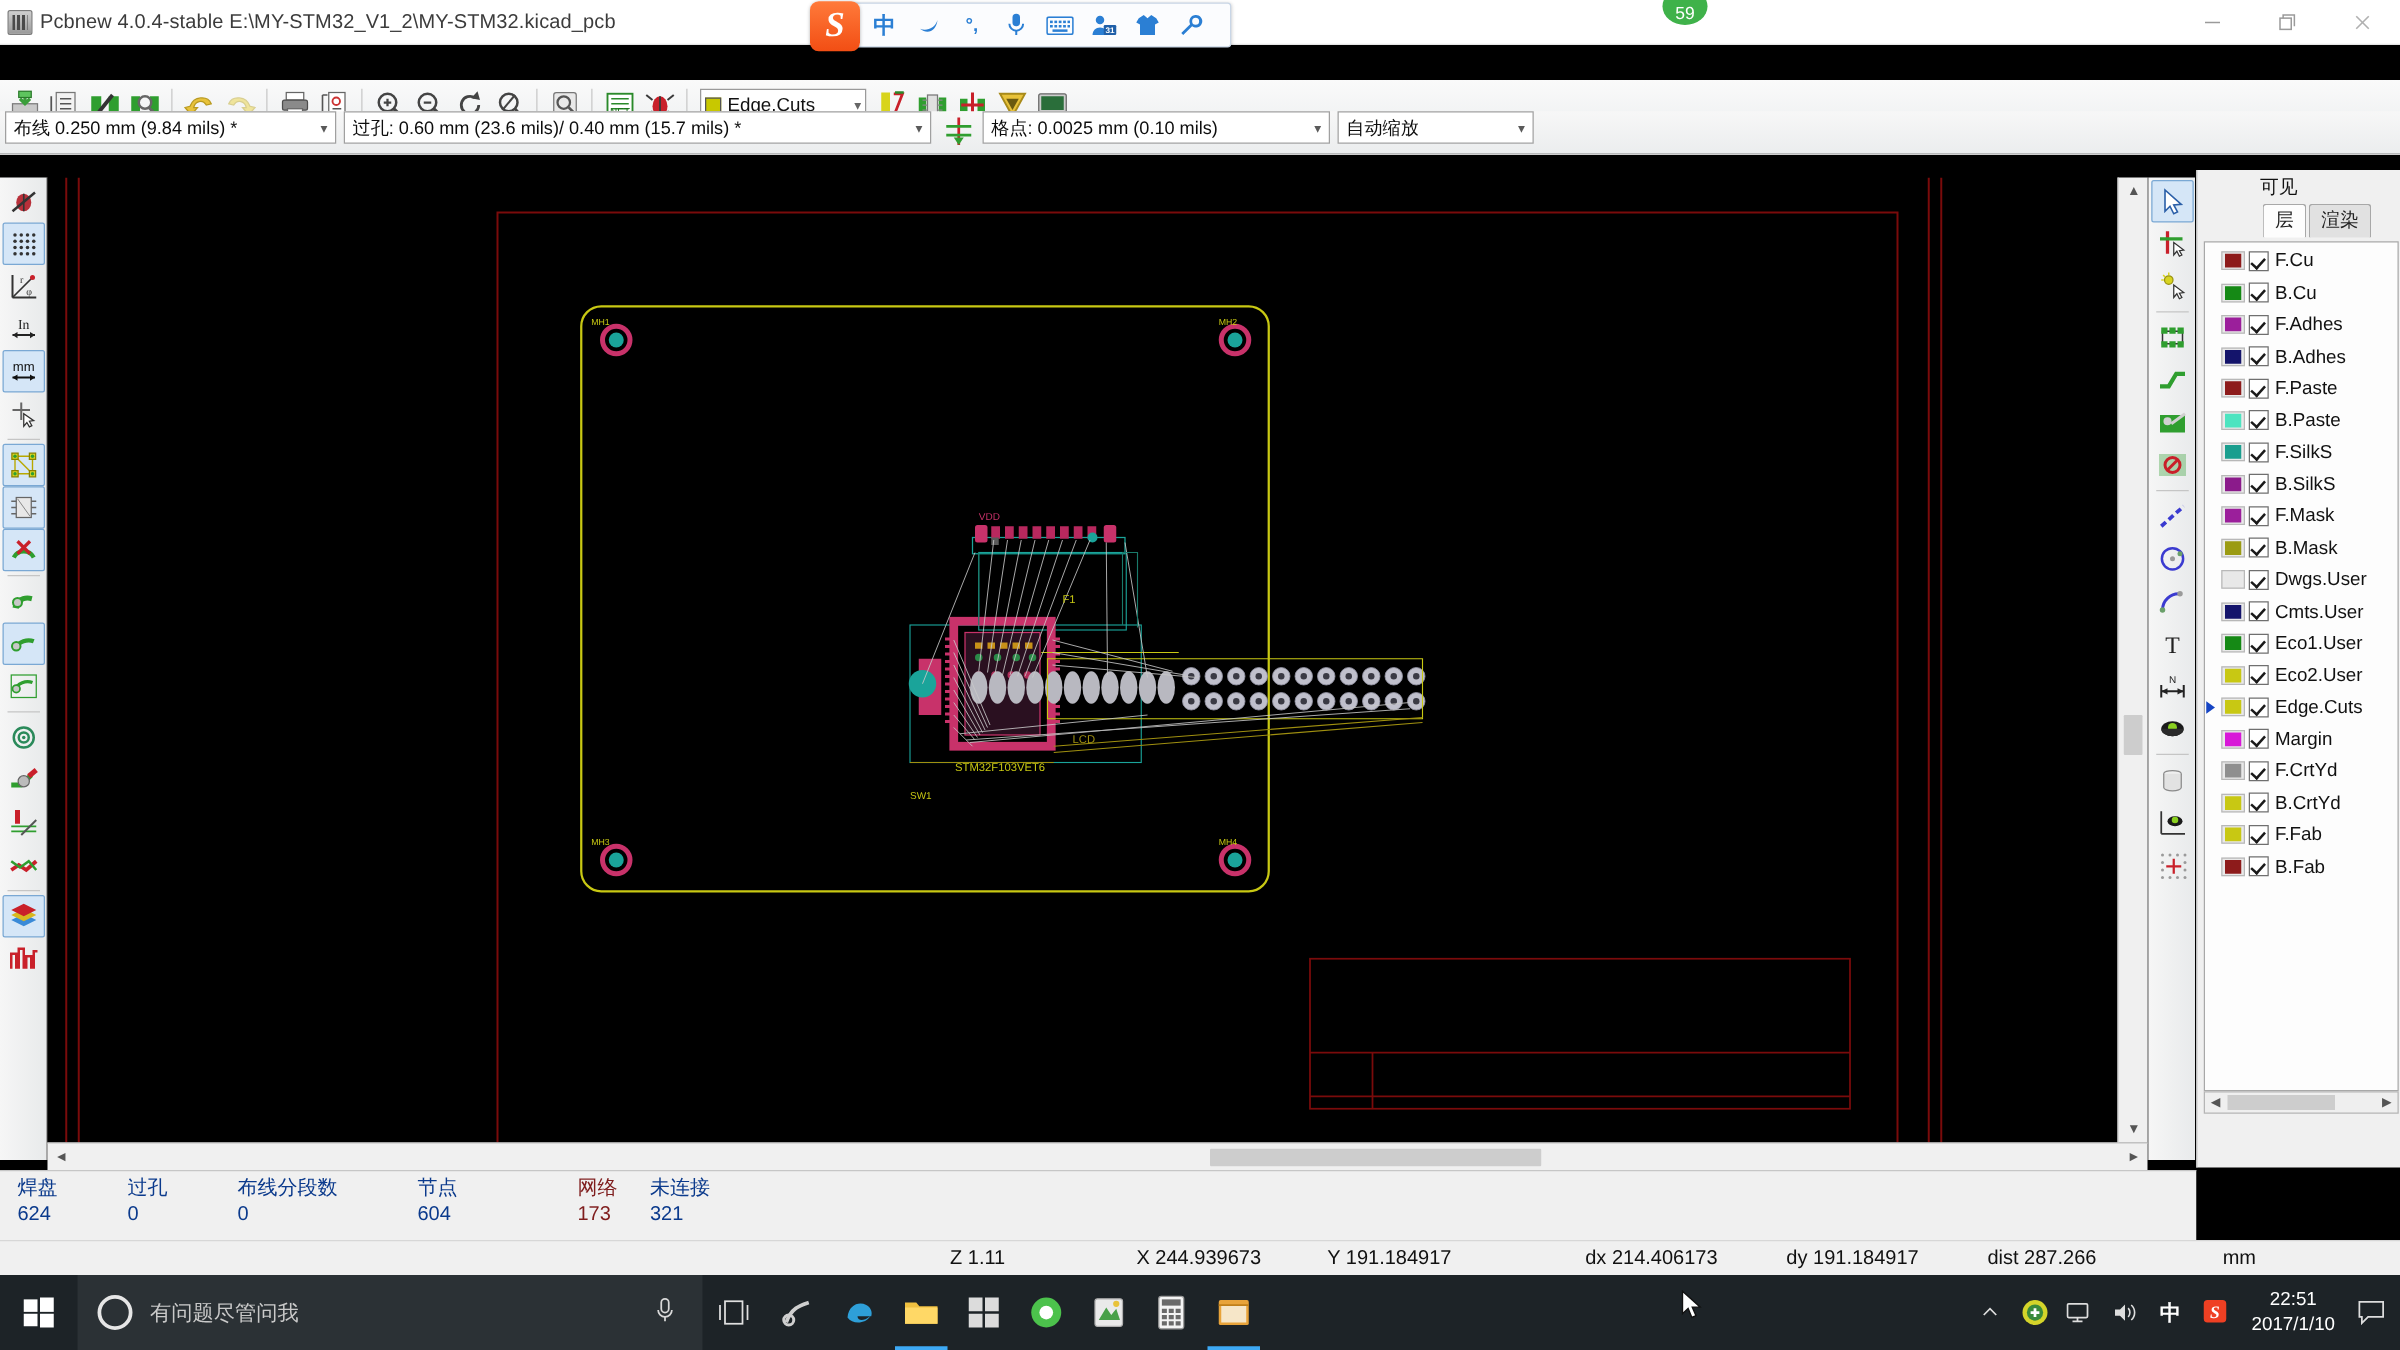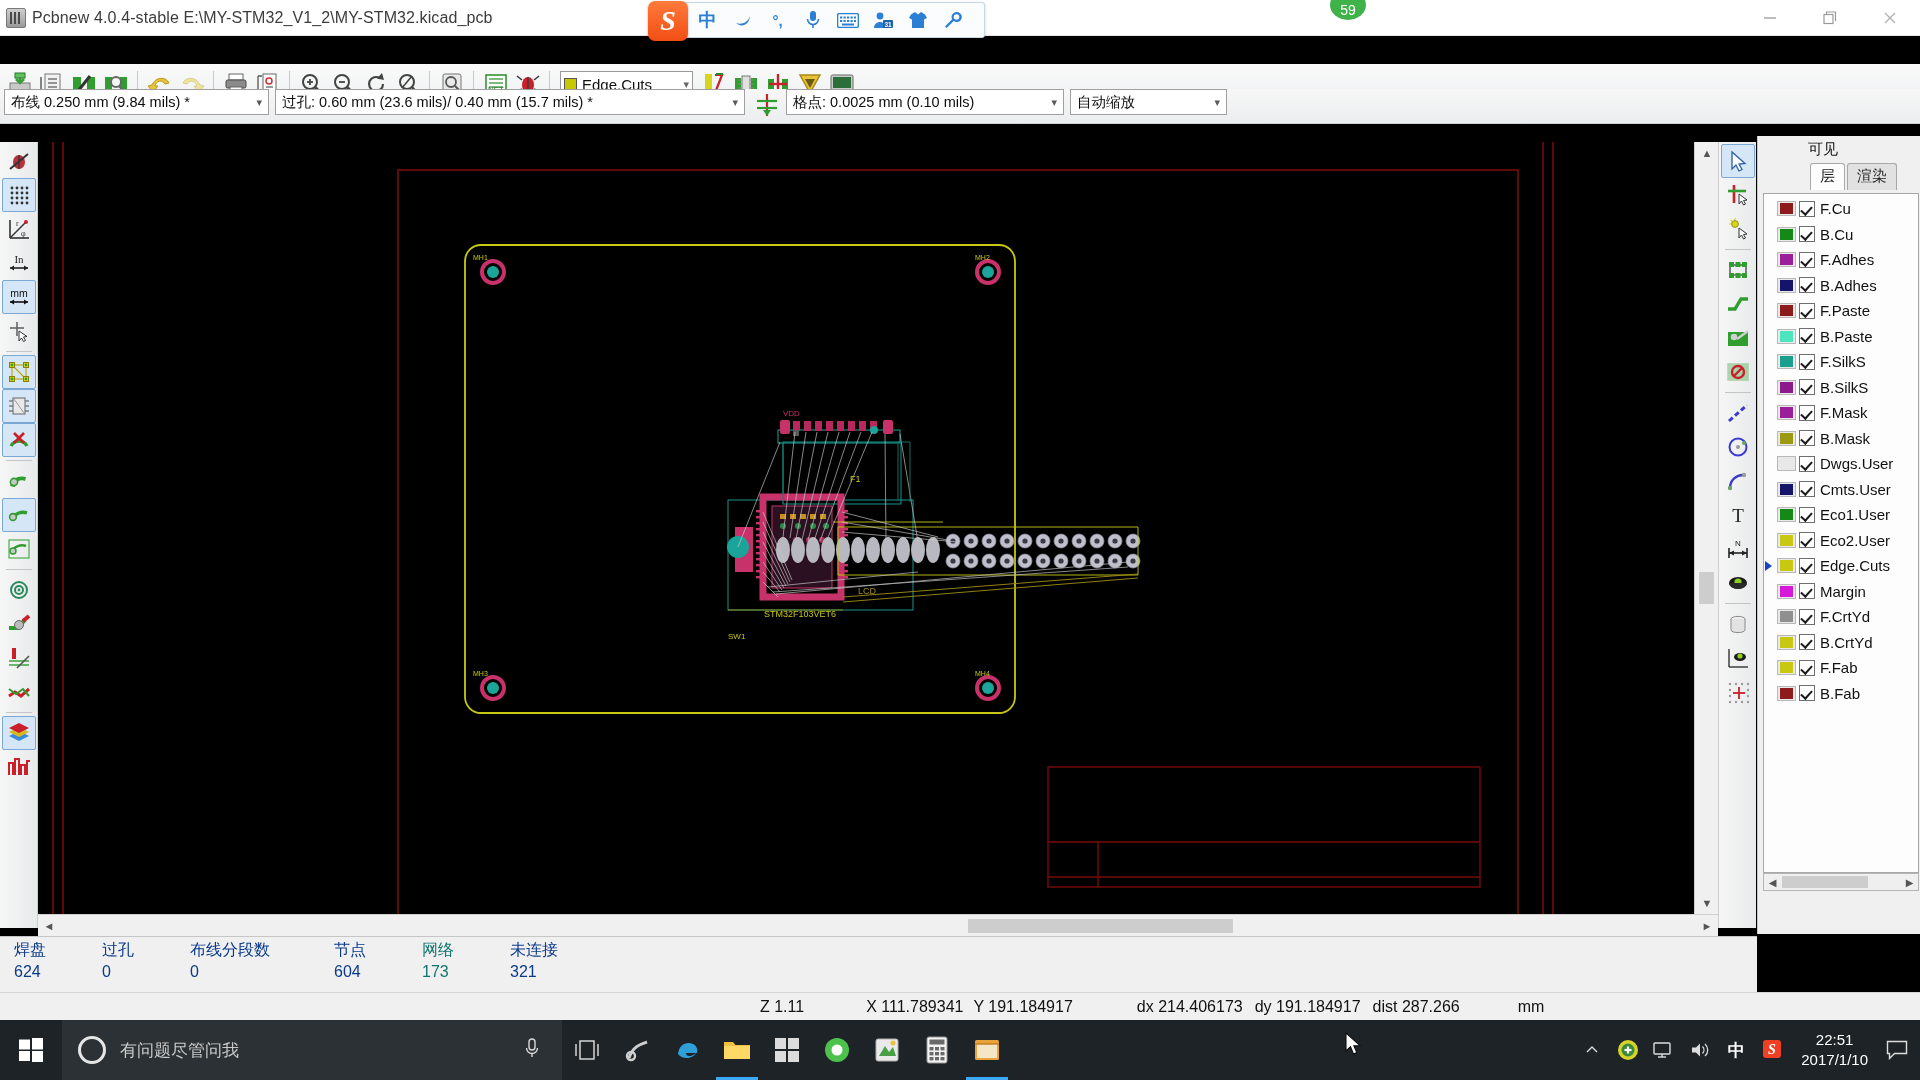--- a/index.html
+++ b/index.html
@@ -222,26 +222,26 @@
 
   
   .statusbar {
     position:absolute; left:0; top: 936px; width: 1757px; height: 56px;
     background: #f0f0f0; border-top: 1px solid #c6c6c6;
   }
   .sb-grid { display:flex; padding-left: 14px; padding-top: 3px; }
   .sb-col { margin-right: 26px; }
   .sb-label { font-size: 16px; color: #0b3a8c; white-space:nowrap; }
   .sb-value { font-size: 16px; color: #0b3a8c; margin-top: 2px; }
-  .sb-label.net, .sb-value.net { color: #0f766e; }
+  .sb-label.net, .sb-value.net { color: #7f1d1d; margin-left: 40px; }
 
   .statusbar2 {
     position:absolute; left:0; top: 992px; width: 1920px; height: 28px;
     background: #f0f0f0; border-top: 1px solid #d7d7d7;
-    display:flex; align-items:center; font-size: 16px; color:#111;
+    display:flex; align-items:center; font-size: 16px; color:#111;gap:43px;
   }
   .sb2 { white-space: nowrap; }
 
   
   .taskbar {
     position:absolute; left:0; top: 1020px; width: 1920px; height: 60px;
     background: #1d2327;
     display:flex; align-items:center;
   }
   .tb-start {
@@ -1301,21 +1301,21 @@
         </div>
         <div class="sb-col" style="min-width: 80px;">
           <div class="sb-label">未连接</div>
           <div class="sb-value">321</div>
         </div>
       </div>
   </div>
 
   <div class="statusbar2">
     <div class="sb2" style="margin-left:760px">Z 1.11</div>
-    <div class="sb2" style="margin-left:62px">X 111.789341</div>
+    <div class="sb2" style="margin-left:62px">X 244.939673</div>
     <div class="sb2" style="margin-left:10px">Y 191.184917</div>
     <div class="sb2" style="margin-left:64px">dx 214.406173</div>
     <div class="sb2" style="margin-left:12px">dy 191.184917</div>
     <div class="sb2" style="margin-left:12px">dist 287.266</div>
     <div class="sb2" style="margin-left:58px">mm</div>
   </div>
 
   <div class="taskbar">
     <div class="tb-start">
       <svg width="26" height="26" viewBox="0 0 26 26">

